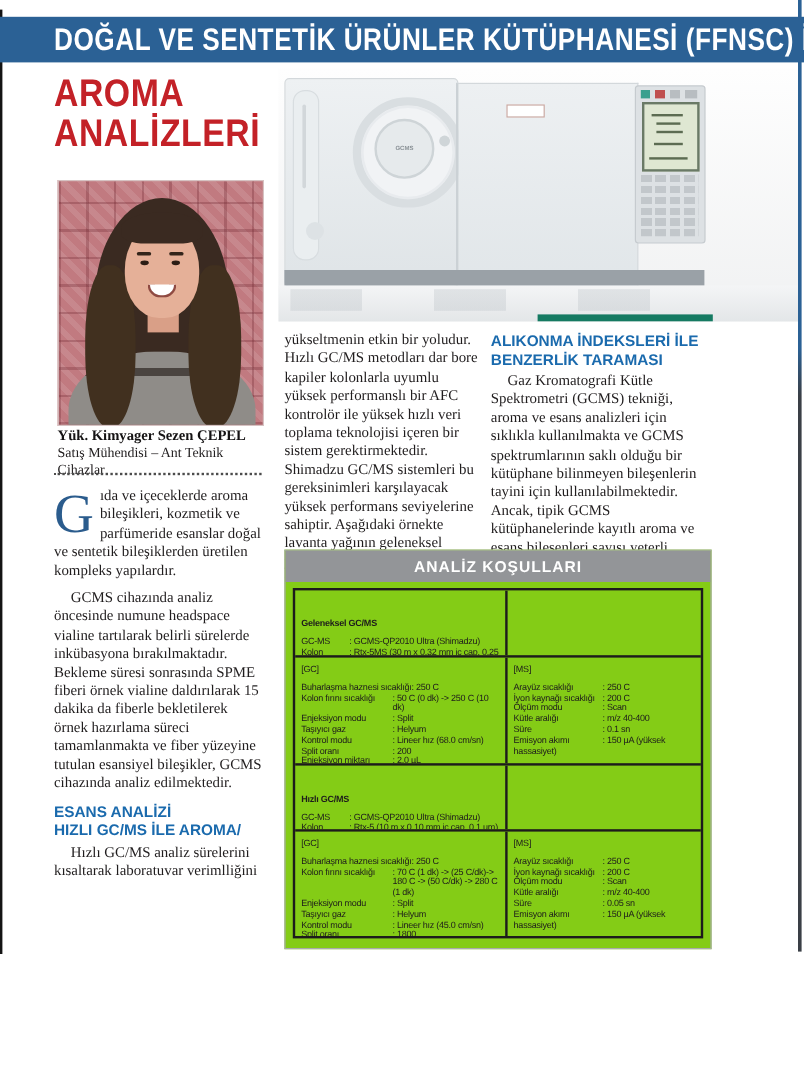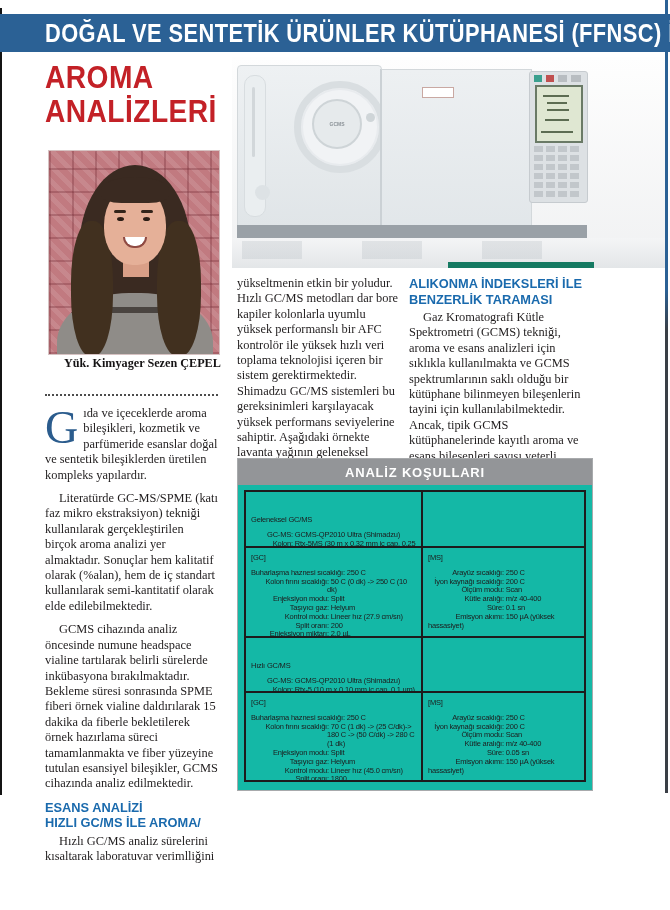--- a/index.html
+++ b/index.html
@@ -73,52 +73,52 @@
   .eye{width:7px;height:4px;background:#2c1d15;border-radius:50%;}
   .eye.l{position:absolute;left:68px;top:66px;} .eye.r{position:absolute;left:94px;top:66px;}
   .brow{width:12px;height:3px;background:#33241a;border-radius:2px;}
   .brow.l{position:absolute;left:65px;top:59px;} .brow.r{position:absolute;left:92px;top:59px;}
   .smile{left:74px;top:86px;width:24px;height:11px;border:2px solid #8f4a42;border-top:none;
          border-radius:0 0 20px 20px;box-sizing:border-box;background:#fff;}
   .sweater{left:8px;top:142px;width:156px;height:70px;background:#8f8c88;border-radius:46% 46% 0 0/70% 70% 0 0;
            background-image:linear-gradient(#8f8c88 0 14px,#4a4440 14px 20px,#8f8c88 20px 100%);}
 
   
-  .caption{left:64px;top:356px;width:175px;}
+  .caption{left:48px;top:356px;width:175px;}
   .cap-name{font:700 12.2px/15px "Liberation Serif",serif;color:#151314;}
   .cap-role{font:11.6px/14px "Liberation Serif",serif;color:#242122;}
   .dotted-rule{left:45px;top:394px;width:173px;height:0;border-top:2px dotted #4c4c4c;}
 
   
   .col{position:absolute;}
   .col-left{left:45px;top:406px;width:173px;}
   .col-mid{left:237px;top:276px;width:163px;}
   .col-right{left:409px;top:276px;width:184px;}
   .col p{font:12.4px/15.4px "Liberation Serif",serif;margin:0 0 8px;}
   .col p.ind{text-indent:14px;}
   .dropcap{float:left;font:400 46px/37px "Liberation Serif",serif;color:#2b5c8d;margin:3px 5px 0 0;}
   .bluehead{font:700 12.8px/15.5px "Liberation Sans",sans-serif;color:#1a6aad;margin:4px 0 3px;}
   .bluehead span{display:block;}
 
   
-  .cond-panel{left:237px;top:458px;width:356px;background:#14b8a6;border:1px solid #a8aaac;
+  .cond-panel{left:237px;top:458px;width:356px;background:#84cc16;border:1px solid #a8aaac;
               box-sizing:border-box;padding-bottom:8px;}
   .cond-header{height:26px;background:#939598;color:#fff;display:flex;align-items:center;justify-content:center;
                font:700 13px "Liberation Sans",sans-serif;letter-spacing:.8px;}
   .cond-box{margin:5px 6px 0 6px;border:2px solid #1d1b1c;}
   .cond-row{display:flex;overflow:hidden;}
   .cond-row + .cond-row{border-top:2px solid #1d1b1c;}
   .ccell{box-sizing:border-box;padding:4px 5px;overflow:hidden;
          font:7.5px/8.8px "Liberation Sans",sans-serif;letter-spacing:-.2px;color:#1d1b1c;}
   .ccell.gc{flex:0 0 177px;border-right:2px solid #1d1b1c;}
   .ccell.ms{flex:1;}
   .cell-title{margin:2px 0 6px;}
-  .cell-title.b{font-weight:400;margin-top:20px;}
+  .cell-title.b{font-weight:700;margin-top:20px;}
   .tline{display:flex;}
-  .tline .tl{flex:0 0 var(--lw,70px);text-align:right;}
+  .tline .tl{flex:0 0 var(--lw,70px);}
   .tline .tv{flex:1;}
   .tline.wide{display:block;}
 </style>
 </head>
 <body>
 
 <div class="page">
 
   <div class="abs edge-left"></div>
   <div class="abs edge-right"></div>
@@ -170,26 +170,26 @@
     <div class="pp fringe"></div>
     <div class="pp brow l"></div>
     <div class="pp brow r"></div>
     <div class="pp eye l"></div>
     <div class="pp eye r"></div>
     <div class="pp smile"></div>
   </div>
 
   <div class="abs caption">
     <div class="cap-name">Yük. Kimyager Sezen ÇEPEL</div>
+    <div class="cap-role">Satış Mühendisi – Ant Teknik Cihazlar</div>
   </div>
   <div class="abs dotted-rule"></div>
 
   <div class="col col-left">
     <p><span class="dropcap">G</span><span>ıda ve içeceklerde aroma bileşikleri, kozmetik ve parfümeride esanslar doğal ve sentetik bileşiklerden üretilen kompleks yapılardır.</span></p>
-    <p class="ind">Literatürde GC-MS/SPME (katı faz mikro ekstraksiyon) tekniği kullanılarak gerçekleştirilen birçok aroma analizi yer almaktadır. Sonuçlar hem kalitatif olarak (%alan), hem de iç standart kullanılarak semi-kantitatif olarak elde edilebilmektedir.</p>
     <p class="ind">GCMS cihazında analiz öncesinde numune headspace vialine tartılarak belirli sürelerde inkübasyona bırakılmaktadır. Bekleme süresi sonrasında SPME fiberi örnek vialine daldırılarak 15 dakika da fiberle bekletilerek örnek hazırlama süreci tamamlanmakta ve fiber yüzeyine tutulan esansiyel bileşikler, GCMS cihazında analiz edilmektedir.</p>
     <h3 class="bluehead">
       <span>ESANS ANALİZİ</span>
       <span>HIZLI GC/MS İLE AROMA/</span>
     </h3>
     <p class="ind">Hızlı GC/MS analiz sürelerini kısaltarak laboratuvar verimlliğini</p>
   </div>
 
   <div class="col col-mid">
     <p>yükseltmenin etkin bir yoludur. Hızlı GC/MS metodları dar bore kapiler kolonlarla uyumlu yüksek performanslı bir AFC kontrolör ile yüksek hızlı veri toplama teknolojisi içeren bir sistem gerektirmektedir. Shimadzu GC/MS sistemleri bu gereksinimleri karşılayacak yüksek performans seviyelerine sahiptir. Aşağıdaki örnekte lavanta yağının geleneksel yöntemler ve hızlı GC/MS metodlarını gösterilmektedir.</p>
@@ -235,21 +235,21 @@
             <div class="tline">
               <span class="tl">Enjeksiyon modu</span>
               <span class="tv">: Split</span>
             </div>
             <div class="tline">
               <span class="tl">Taşıyıcı gaz</span>
               <span class="tv">: Helyum</span>
             </div>
             <div class="tline">
               <span class="tl">Kontrol modu</span>
-              <span class="tv">: Lineer hız (27.9 cm/sn)</span>
+              <span class="tv">: Lineer hız (68.0 cm/sn)</span>
             </div>
             <div class="tline">
               <span class="tl">Split oranı</span>
               <span class="tv">: 200</span>
             </div>
             <div class="tline">
               <span class="tl">Enjeksiyon miktarı</span>
               <span class="tv">: 2.0 µL</span>
             </div>
           </div>

